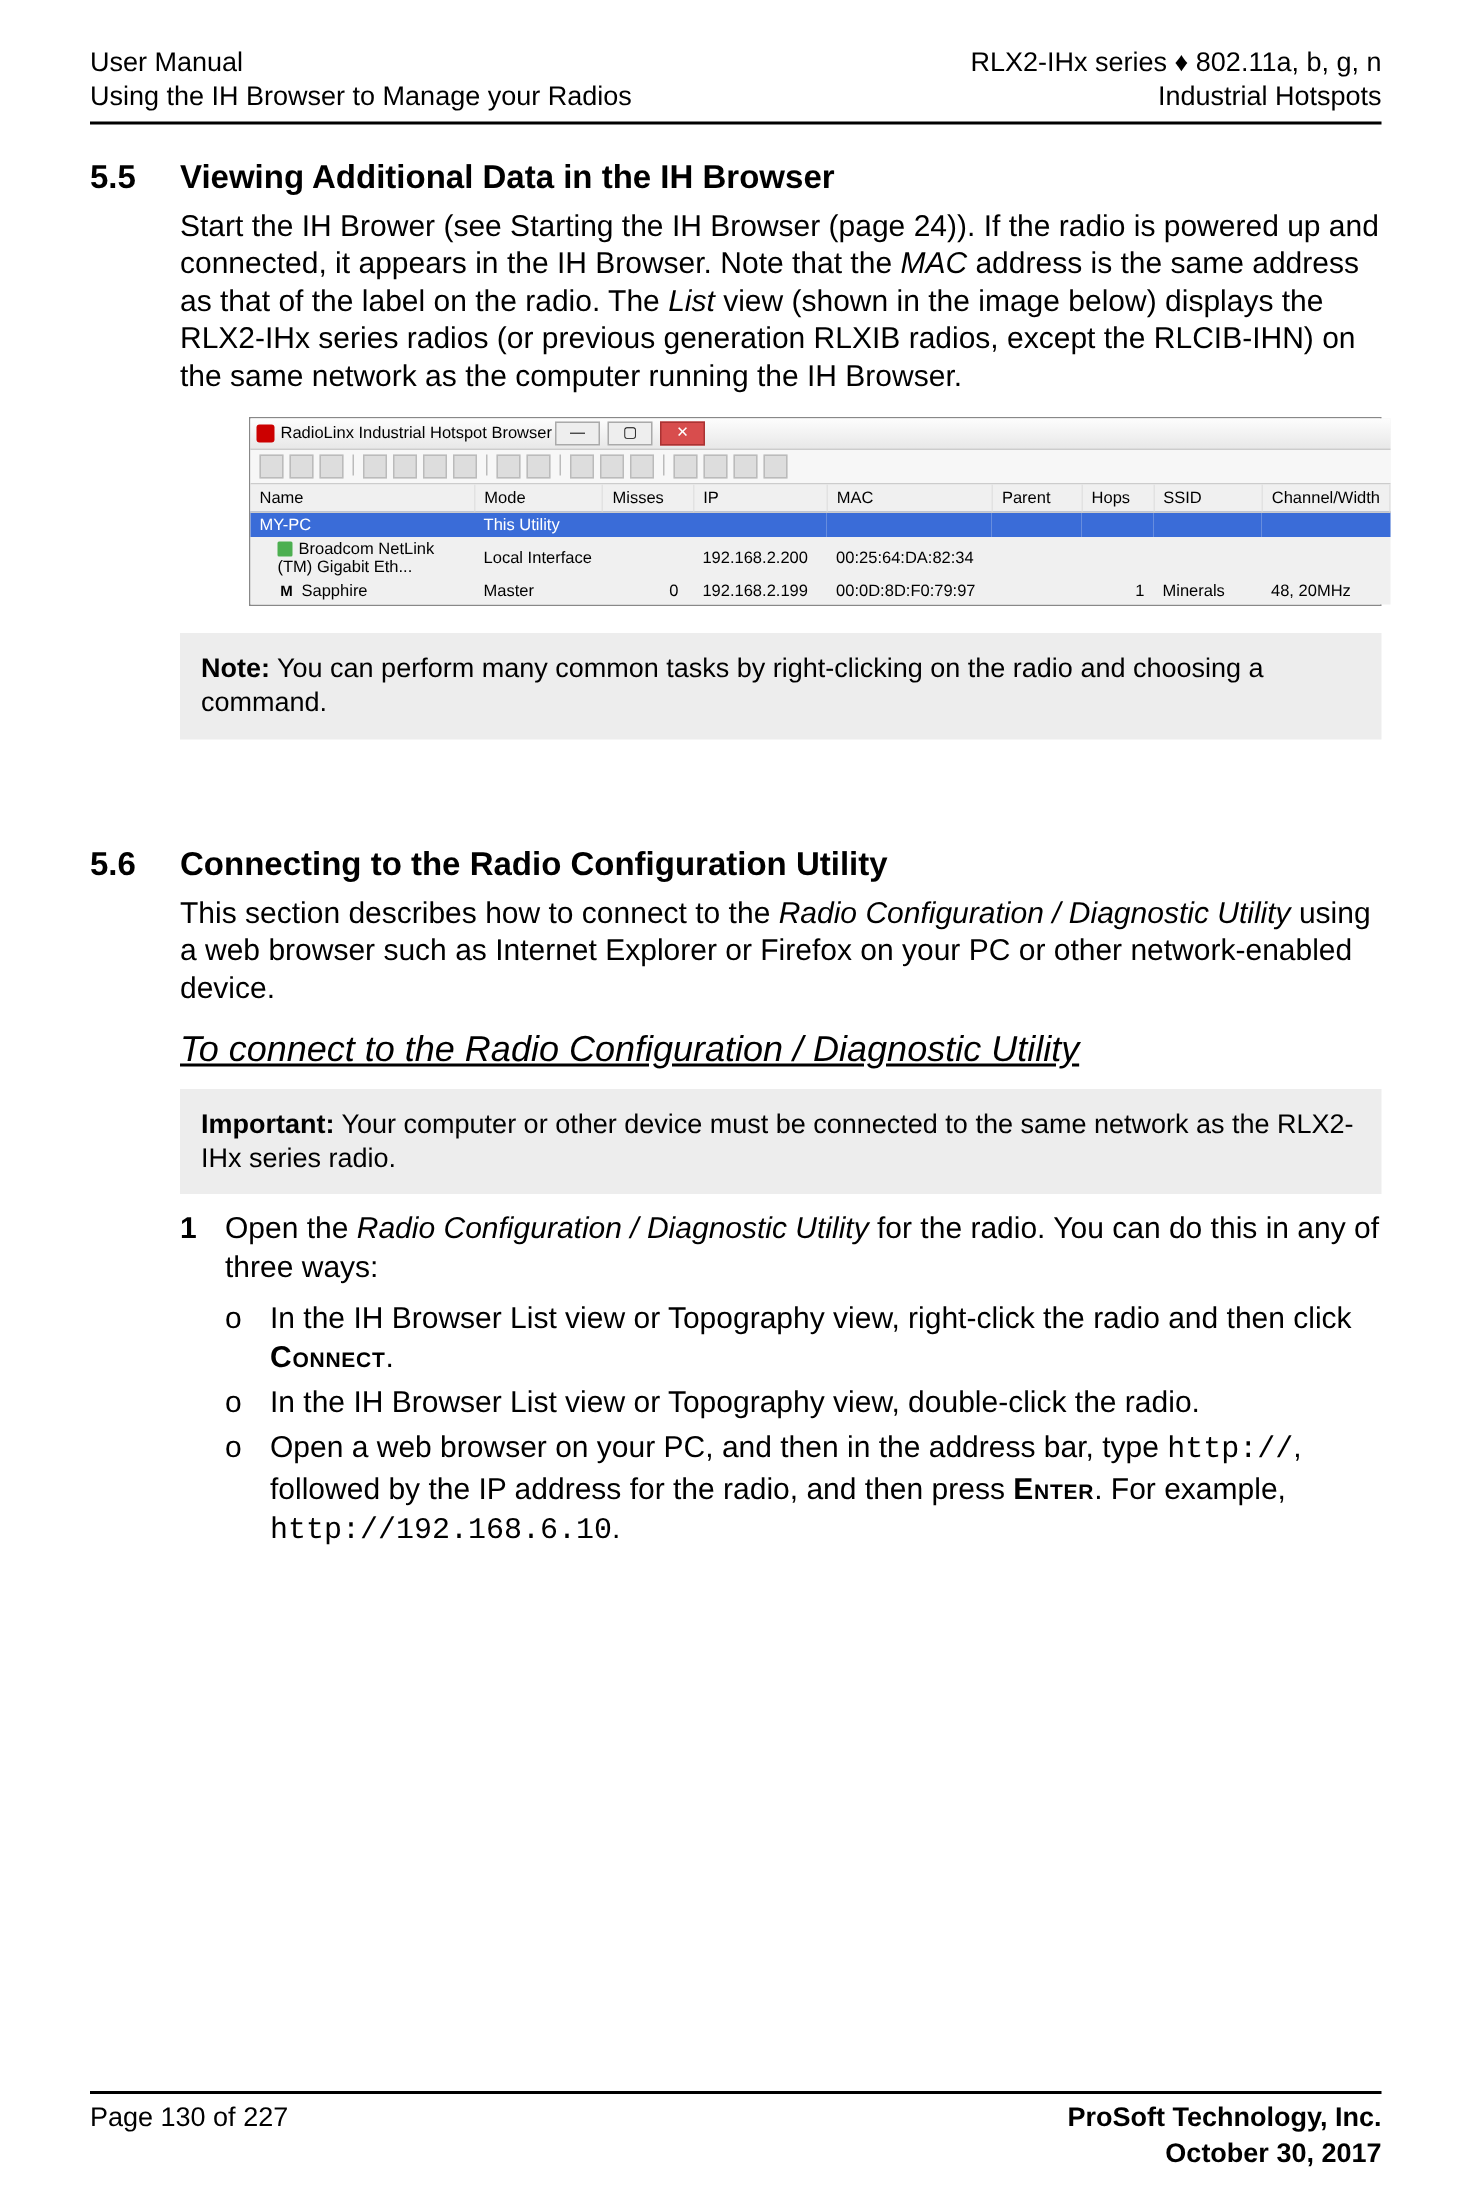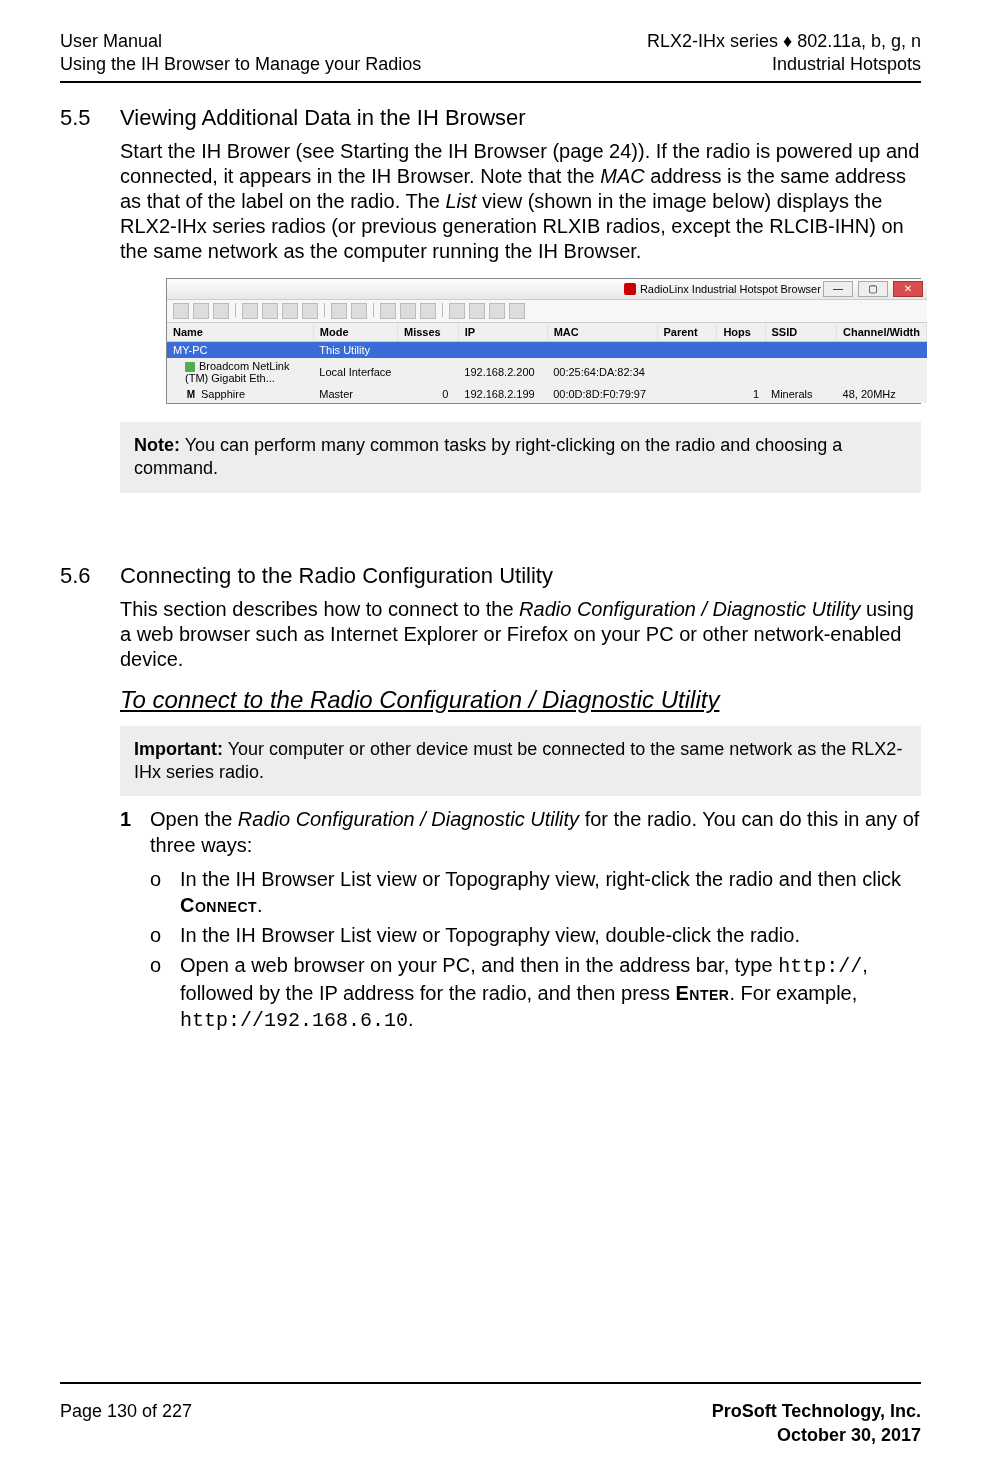--- a/index.html
+++ b/index.html
@@ -26,61 +26,61 @@
     line-height: 1.3;
     border-bottom: 2px solid #000;
     padding-bottom: 4px;
     margin-bottom: 22px;
   }
   .header .right { text-align: right; }
   .content { flex: 1; }
   .section-head {
     display: flex;
     align-items: flex-start;
-    font-weight: normal;
+    font-weight: bold;
     font-size: 22px;
     margin-bottom: 8px;
   }
   .section-head .num { width: 60px; }
   .body-block { margin-left: 60px; }
   .paragraph { font-size: 20px; line-height: 1.25; margin-bottom: 14px; }
   .italic { font-style: italic; }
   .screenshot {
     margin: 10px 0 18px 46px;
     border: 1px solid #888;
   }
   .win {
     width: 760px;
     background: #f0f0f0;
     font-size: 11px;
     font-family: "Segoe UI", Tahoma, sans-serif;
   }
   .win-titlebar {
-    display:flex; align-items:center; justify-content:flex-end;
+    display:flex; align-items:center; justify-content:flex-start;
     padding:2px 4px; background:linear-gradient(#fdfdfd,#e8e8e8);
     border-bottom:1px solid #ccc;
   }
   .win-title-left { display:flex; align-items:center; gap:4px; }
   .win-title-left .appicon { width:12px; height:12px; background:#c00; border-radius:2px; }
   .win-controls span {
     display:inline-block; width:28px; height:14px; line-height:14px;
     text-align:center; border:1px solid #aaa; margin-left:2px; font-size:10px;
     background:#eee;
   }
   .win-controls span:last-child{ background:#d84d4d; color:#fff; border-color:#a33; }
   .win-menu { padding:2px 6px; background:#f7f7f7; border-bottom:1px solid #ddd; }
   .win-menu span { margin-right:14px; }
   .win-tools { padding:3px 6px; background:#f7f7f7; border-bottom:1px solid #ccc; display:flex; gap:4px;}
   .win-tools i {
     display:inline-block; width:14px; height:14px; background:#ddd; border:1px solid #bbb;
   }
   .win-tools .sep { width:1px; background:#bbb; margin:0 2px; border:none; }
   .win-table table { width:100%; border-collapse:collapse; font-size:11px; }
   .win-table th {
-    text-align:left; font-weight:bold; padding:3px 6px; background:#f0f0f0;
+    text-align:left; font-weight:normal; padding:3px 6px; background:#f0f0f0;
     border-bottom:1px solid #ccc; border-right:1px solid #e2e2e2;
   }
   .win-table td { padding:2px 6px; }
   .row-blue td { background:#3a6cd8; color:#fff; }
   .row-dev .nic { display:inline-block; width:10px; height:10px; background:#4caf50; border-radius:1px; margin-right:4px; vertical-align:middle;}
   .row-radio .letter { display:inline-block; width:12px; height:12px; line-height:12px; text-align:center; font-weight:bold; font-size:10px; margin-right:4px; }
   .note-box, .imp-box {
     background:#ededed; padding:12px 14px; margin:0 0 10px 0;
     font-size:18px; line-height:1.3;
   }
@@ -94,21 +94,21 @@
   }
   .list1 .marker { width:30px; font-weight:bold; flex-shrink:0;}
   .list1 .txt { flex:1;}
   .sublist .sitem {
     display:flex; font-size:20px; line-height:1.3; margin-left:30px; margin-bottom:4px;
   }
   .sublist .sm { width:30px; flex-shrink:0; font-family:Arial;}
   .scaps { font-variant: small-caps; font-weight:bold; letter-spacing: .5px;}
   .mono { font-family: "Courier New", monospace; }
   .footer {
-    border-top:2px solid #000; padding-top:16px;
+    border-top:2px solid #000; padding-top:4px;
     display:flex; justify-content:space-between; font-size:18px; line-height:1.3;
     margin-top:30px;
   }
   .footer .right { text-align:right;font-weight:bold; }
   .big-gap { height:60px; }
 </style>
 </head>
 <body>
 
 <div class="page">

